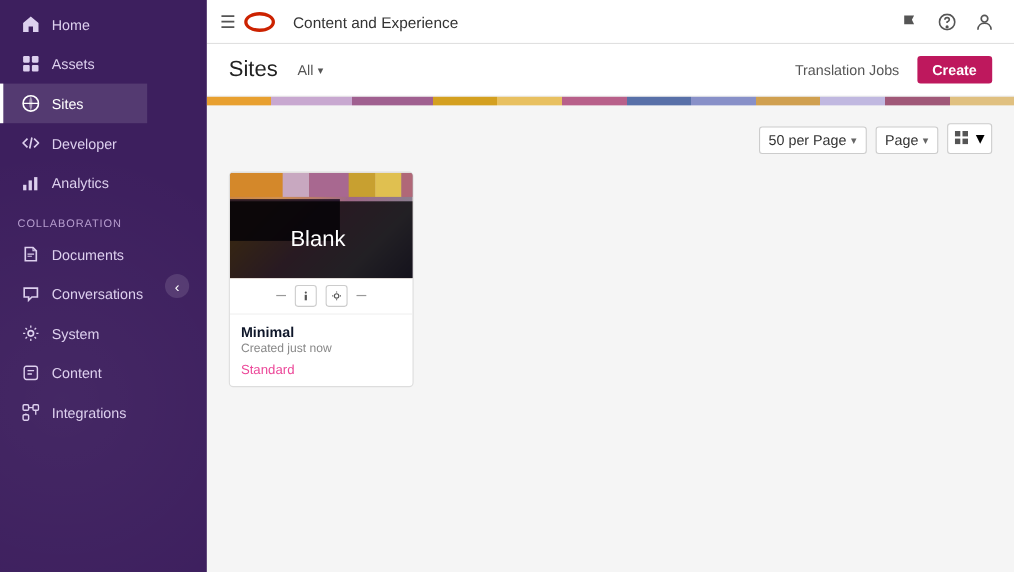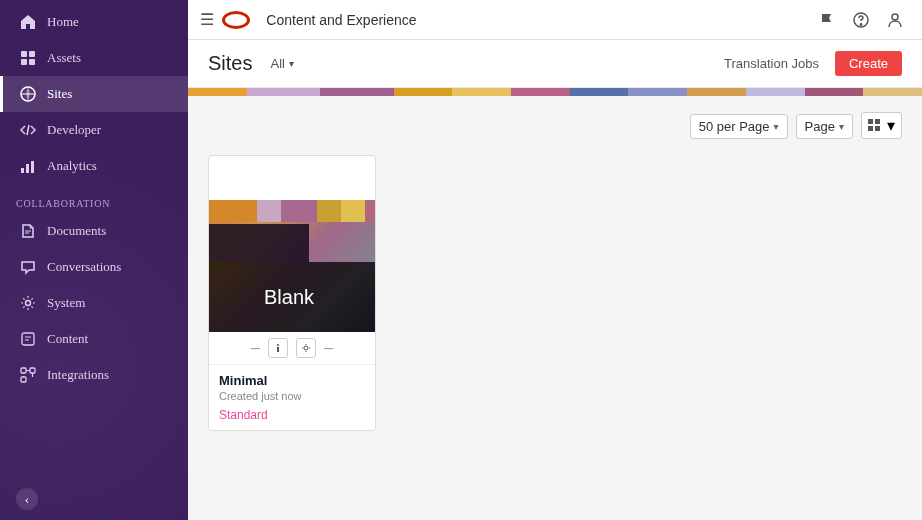--- a/index.html
+++ b/index.html
@@ -4,25 +4,24 @@
   <style>
     * { box-sizing: border-box; margin: 0; padding: 0; }
     body { font-family: -apple-system, BlinkMacSystemFont, 'Segoe UI', Arial, sans-serif; display: flex; height: 520px; width: 922px; overflow: hidden; background: #f5f5f5; }
 
     
     .sidebar {
       width: 188px;
       background: #3d1f5e;
       color: #e0d0f0;
       display: flex;
-      flex-direction: column;
+      flex-direction: row;
       height: 100%;
       position: relative;
       background-image: radial-gradient(circle at 30% 70%, rgba(255,255,255,0.04) 0%, transparent 60%);
-      font-family: Liberation Serif, serif;
     }
     .sidebar-nav { flex: 1; overflow: hidden; padding-top: 4px; }
     .sidebar-section-label {
       font-size: 10px;
       letter-spacing: 0.08em;
       color: #b89fd0;
       padding: 14px 16px 4px 16px;
       text-transform: uppercase;
     }
     .sidebar-item {
@@ -89,23 +88,23 @@
     }
     .page-title { font-size: 20px; font-weight: 500; color: #222; margin-right: 12px; }
     .filter-btn {
       display: flex; align-items: center; gap: 4px;
       font-size: 13px; color: #555; cursor: pointer;
       border: none; background: none; padding: 2px 6px;
     }
     .page-header-actions { margin-left: auto; display: flex; align-items: center; gap: 16px; }
     .link-btn { font-size: 13px; color: #555; cursor: pointer; background: none; border: none; }
     .create-btn {
-      font-size: 13px; color: #fff; background: #ef4444;
+      font-size: 13px; color: #fff; background: #be185d;
       border: none; border-radius: 3px; padding: 5px 14px; cursor: pointer;
-      font-weight: 400;
+      font-weight: 700;
     }
 
     
     .color-band {
       height: 8px;
       background: linear-gradient(90deg,
         #e8a030 0%, #e8a030 8%,
         #c8a8d0 8%, #c8a8d0 18%,
         #a06090 18%, #a06090 28%,
         #d4a020 28%, #d4a020 36%,
@@ -154,25 +153,24 @@
     .site-card {
       width: 168px;
       background: #fff;
       border: 1px solid #ddd;
       border-radius: 4px;
       overflow: hidden;
       cursor: pointer;
     }
     .site-card-thumbnail {
       width: 168px;
-      height: 132px;
+      height: 96px;
       position: relative;
       overflow: hidden;
       background: #e0d0c0;
-      margin-top: 44px;
     }
     .thumbnail-bg {
       position: absolute; inset: 0;
       background: linear-gradient(135deg, #c88040 0%, #d09050 25%, #a06888 50%, #888090 75%, #504870 100%);
     }
     .thumbnail-strip {
       position: absolute; top: 0; left: 0; right: 0; height: 22px;
       display: flex;
     }
     .thumbnail-strip-seg { height: 100%; }

